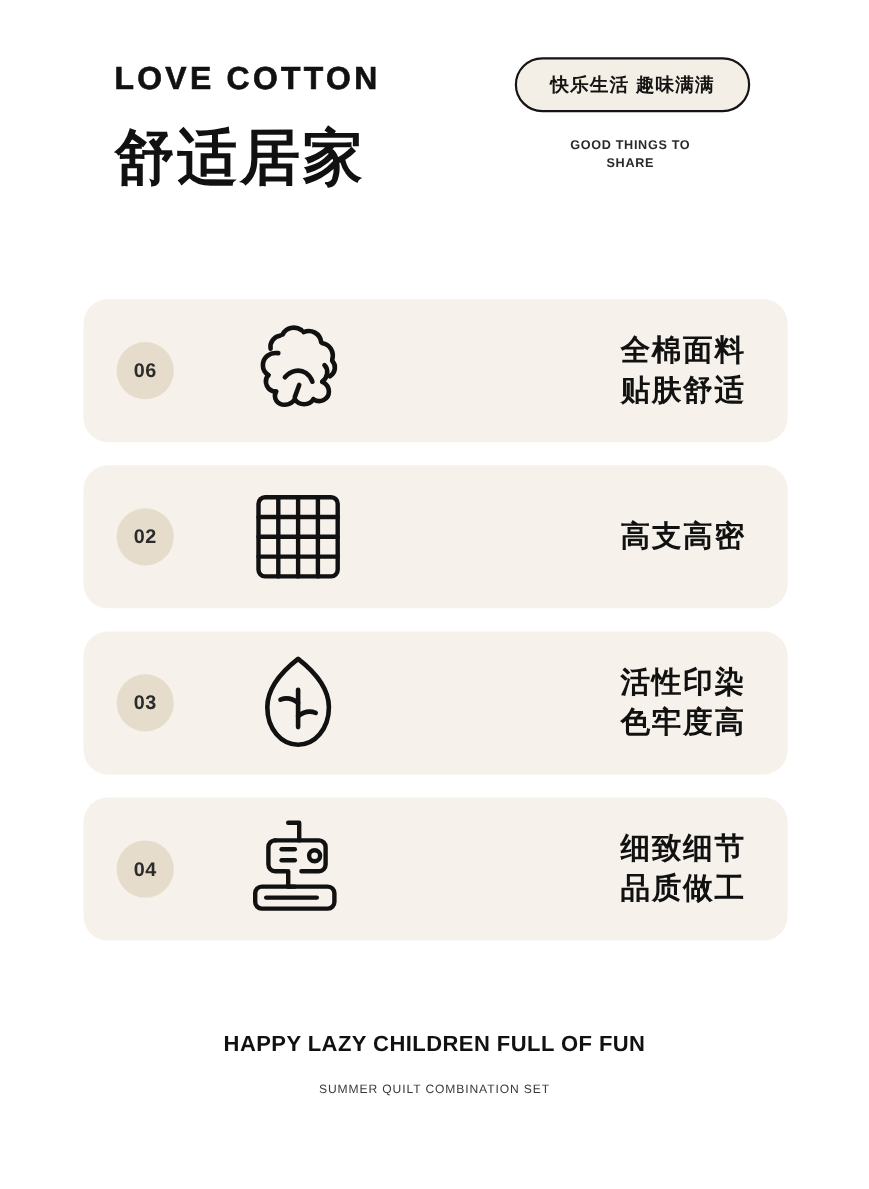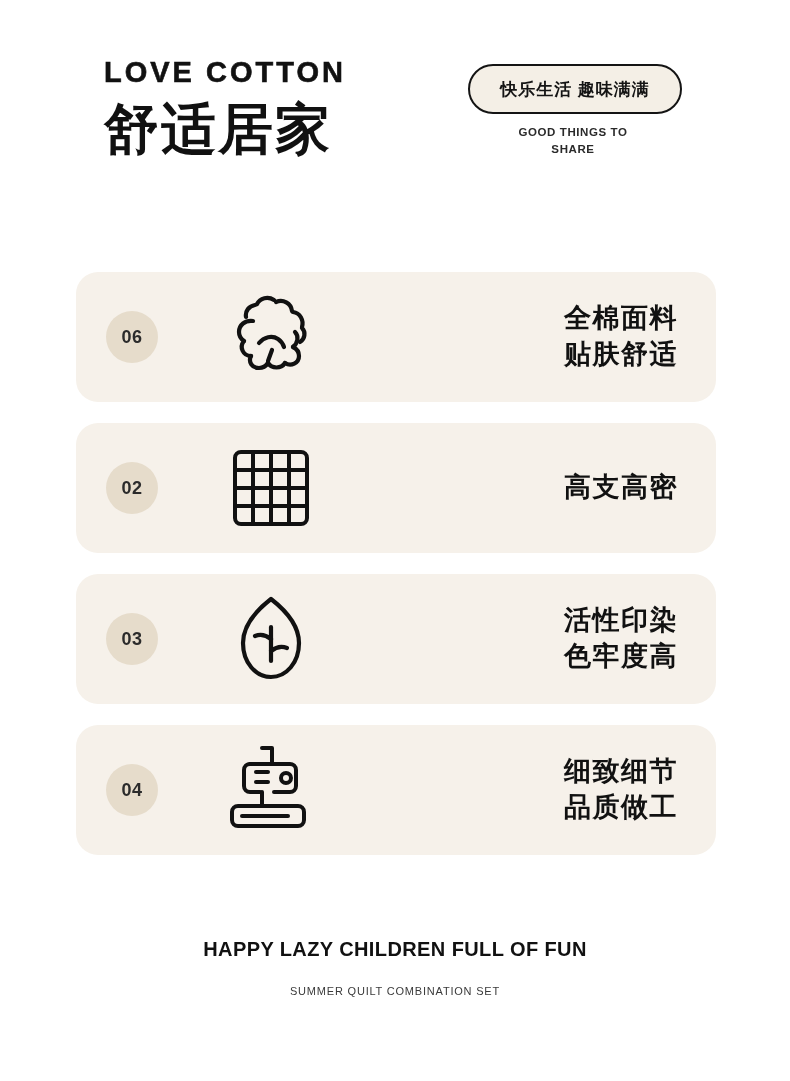--- a/index.html
+++ b/index.html
@@ -38,34 +38,34 @@
     font-family: "Liberation Sans", sans-serif;
     font-size: 29px;
     font-weight: bold;
     letter-spacing: 3px;
     color: #111;
     -webkit-text-stroke: 0.6px #111;
     line-height: 1;
     white-space: nowrap;
   }
   .brand-cn {
-    margin-top: 12px;
+    margin-top: 26px;
     font-family: "Liberation Sans", sans-serif;
     font-size: 55px;
     font-weight: bold;
     letter-spacing: 2px;
     color: #111;
     line-height: 1.12;
     white-space: nowrap;
   }
 
   .pill {
     position: absolute;
     left: 468px;
-    top: 18px;
+    top: 6px;
     width: 210px;
     height: 46px;
     border: 2.5px solid #141414;
     border-radius: 26px;
     background: #f4efe6;
     display: flex;
     align-items: center;
     justify-content: center;
   }
   .pill-text {

